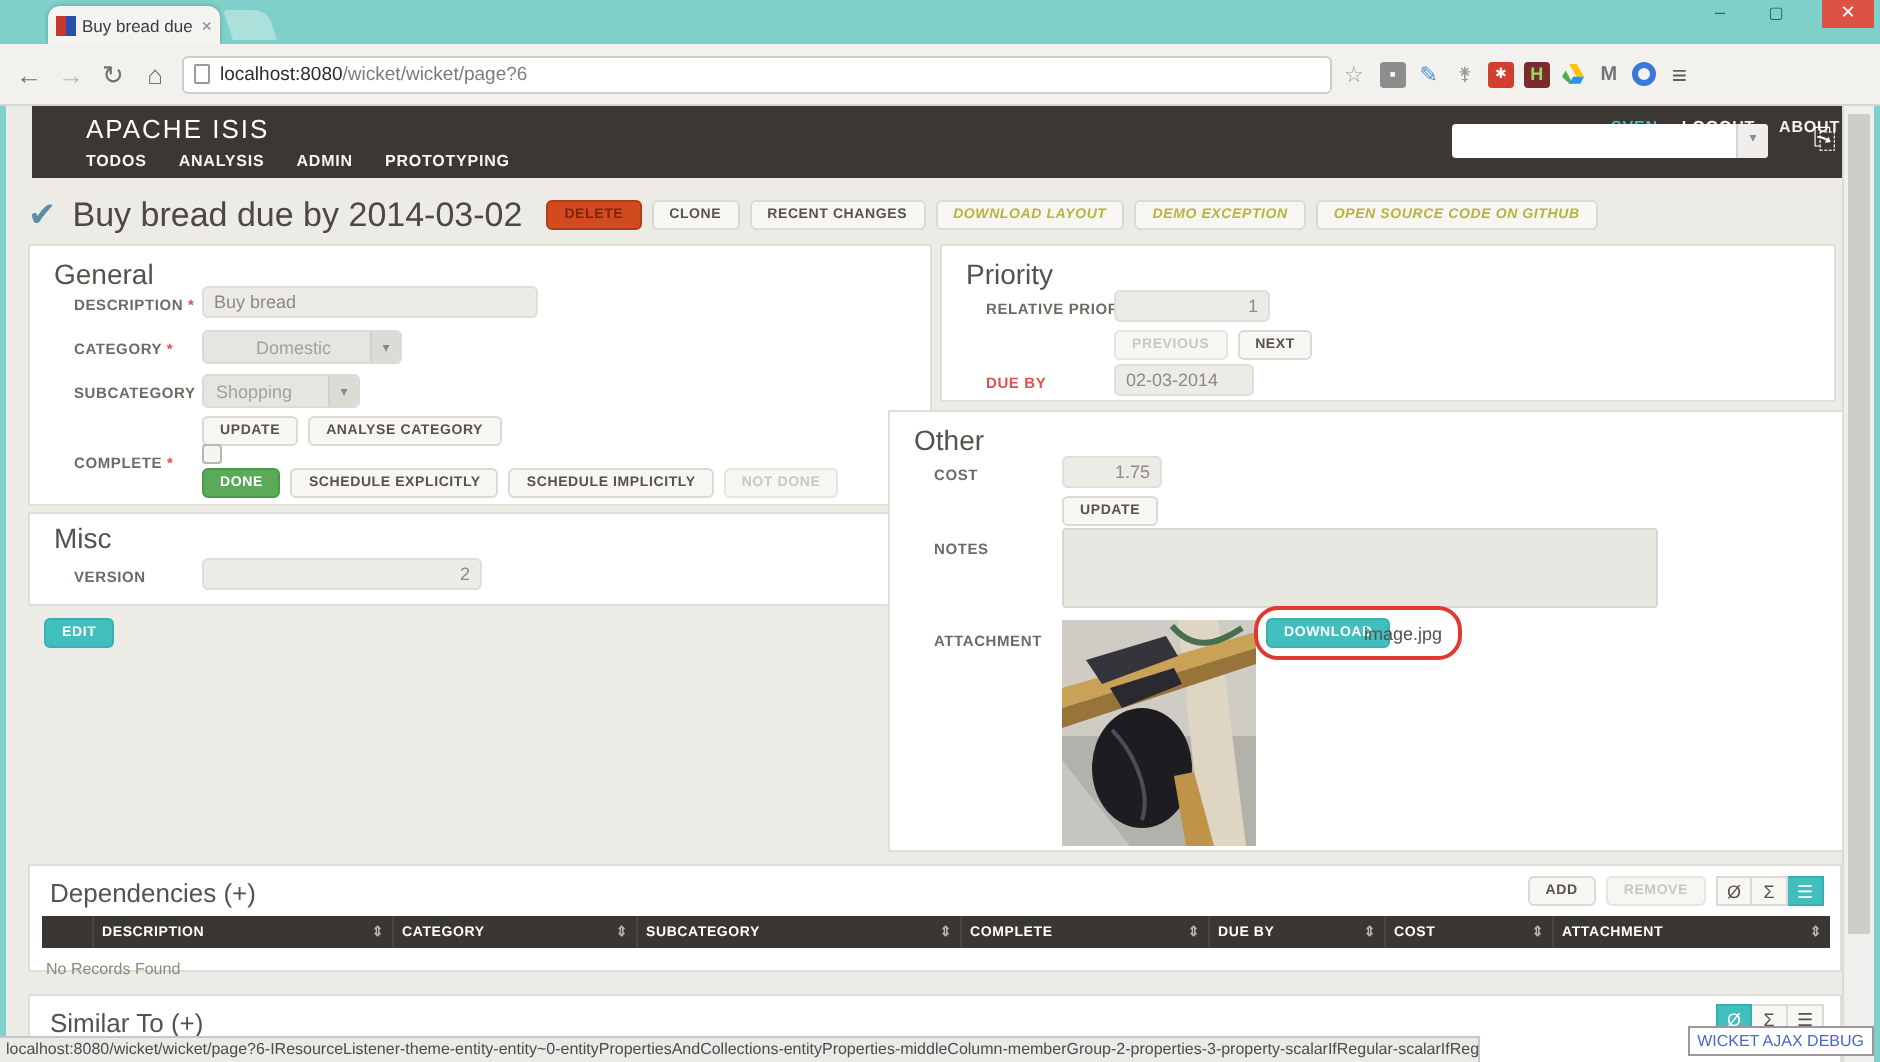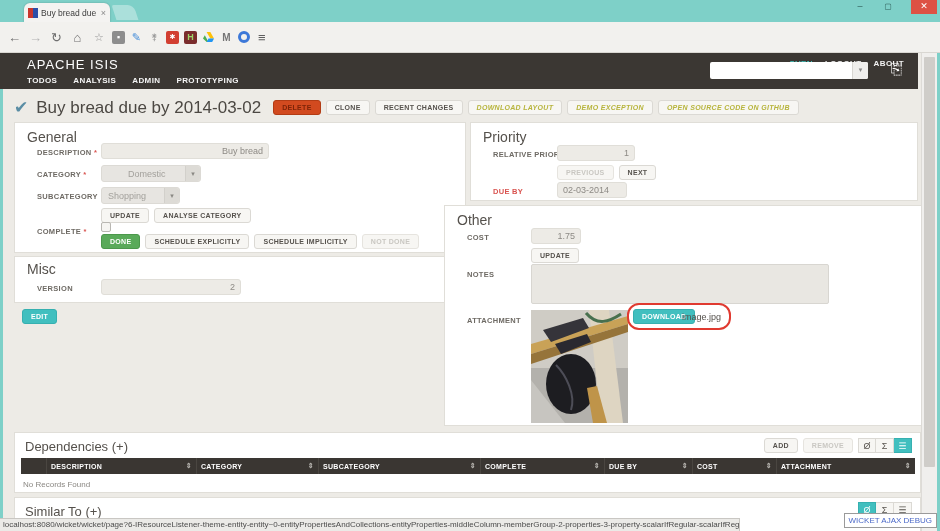--- a/index.html
+++ b/index.html
@@ -23,21 +23,21 @@
   .url-path { font-size:9.5px; color:#7c7c7c; }
   .staricon { font-size:11px; color:#9a9a9a; margin-left:6px; }
   .extrow { display:flex; align-items:center; gap:5px; margin-left:8px; }
   .ext { width:13px; height:13px; border-radius:2px; display:flex; align-items:center; justify-content:center; font-size:9px; }
   .menuicon { font-size:13px; color:#5f5f5f; margin-left:8px; }
 
   
   .edge { position:absolute; top:53px; bottom:0; width:3px; background:#7ed0c8; }
 
   
-  .apphdr { position:absolute; left:0; top:53px; width:918px; height:36px; background:#3b3733; }
+  .apphdr { position:absolute; left:16px; top:53px; width:918px; height:36px; background:#3b3733; }
   .brand { position:absolute; left:27px; top:4px; color:#fdfdfd; font-size:13px; letter-spacing:1px; }
   .hdr-links { position:absolute; right:14px; top:6px; display:flex; gap:12px; font-size:8px; font-weight:bold; letter-spacing:.4px; }
   .hdr-links .user { color:#3fc0ba; }
   .hdr-links .lnk { color:#f2f2f2; }
   .appmenu { position:absolute; left:27px; top:23px; display:flex; gap:16px; }
   .appmenu span { color:#f5f5f5; font-size:8px; font-weight:bold; letter-spacing:.4px; }
   .hdr-select { position:absolute; right:50px; top:9px; width:158px; height:17px; background:#fff; border-radius:2px; display:flex; }
   .hdr-select .arrowbox { margin-left:auto; width:16px; height:100%; background:#efeeec; border-left:1px solid #d8d6d2; border-radius:0 2px 2px 0; font-size:7px; color:#8a8a8a; text-align:center; line-height:16px; }
   .copyicon { position:absolute; right:16px; top:8px; color:#fff; font-size:14px; }
 
@@ -107,20 +107,25 @@
     <div class="win-btn" style="right:68px;">–</div>
     <div class="win-btn" style="right:40px; font-size:8px;">▢</div>
     <div class="win-btn close" style="right:3px;">✕</div>
   </div>
 
   <div class="toolbar">
     <span class="navicon" style="margin-left:4px;">←</span>
     <span class="navicon" style="color:#b5b5b5;">→</span>
     <span class="navicon">↻</span>
     <span class="navicon">⌂</span>
+    <div class="addressbar">
+      <span class="pageicon"></span>
+      <span class="url-host">localhost:8080</span>
+      <span class="url-path">/wicket/wicket/page?6</span>
+    </div>
     <span class="staricon">☆</span>
     <div class="extrow">
       <span class="ext" style="background:#8d8d8d; color:#fff;">▪</span>
       <span class="ext" style="color:#4a90d9; font-size:11px;">✎</span>
       <span class="ext" style="color:#9a9a9a;">⚵</span>
       <span class="ext" style="background:#d23f31; color:#fff; font-size:7px;">✱</span>
       <span class="ext" style="background:#7a2c2c; color:#9fd468; font-weight:bold;">H</span>
       <span class="ext">
           <svg width="11" height="10" viewBox="0 0 11 10">
             <polygon points="3.6,0 7.3,0 11,6.4 7.3,6.4" fill="#ffc107"></polygon>
@@ -165,21 +170,21 @@
       <span class="btn">RECENT CHANGES</span>
       <span class="btn proto">DOWNLOAD LAYOUT</span>
       <span class="btn proto">DEMO EXCEPTION</span>
       <span class="btn proto">OPEN SOURCE CODE ON GITHUB</span>
     </div>
   </div>
 
   <div class="panel" style="left:14px; top:122px; width:452px; height:131px;">
     <div class="phead">General</div>
     <span class="lbl" style="left:12px; top:25px;"><span>DESCRIPTION</span> <span class="req">*</span></span>
-    <input class="field" style="left: 86px; top: 20px; width: 168px; text-align: right;" readonly="" value="Buy bread">
+    <input class="field" style="left: 86px; top: 20px; width: 168px;" readonly="" value="Buy bread">
     <span class="lbl" style="left:12px; top:47px;"><span>CATEGORY</span> <span class="req">*</span></span>
     <div class="selectbox" style="left:86px; top:42px; width:100px;padding-left:20px;">
       <span class="sval">Domestic</span>
       <span class="sarrow">▾</span>
     </div>
     <span class="lbl" style="left:12px; top:69px;">SUBCATEGORY</span>
     <div class="selectbox" style="left:86px; top:64px; width:79px;">
       <span class="sval">Shopping</span>
       <span class="sarrow">▾</span>
     </div>
@@ -237,21 +242,21 @@
       <path d="M55,3 C66,16 78,12 90,4" stroke="#48704e" stroke-width="3" fill="none"></path>
       <ellipse cx="40" cy="74" rx="25" ry="30" fill="#1d1d21"></ellipse>
       <path d="M25,55 C35,65 45,85 40,100" stroke="#4d4d57" stroke-width="2" fill="none"></path>
       <polygon points="56,78 66,76 76,113 62,113" fill="#bf9449"></polygon>
     </svg>
     <span class="btn teal abs" style="left:188px; top:103px;">DOWNLOAD</span>
     <span class="abs" style="left:237px; top:106px; font-size:9px; color:#55514c;">image.jpg</span>
     <div class="annot" style="left:182px; top:97px; width:104px; height:27px;"></div>
   </div>
 
-  <div class="panel" style="left:14px; top:432px; width:907px; height:61px;">
+  <div class="panel" style="left:14px; top:432px; width:907px; height:54px;">
     <div class="phead" style="font-size:13px; left:10px;">Dependencies (+)</div>
     <div class="actionrow abs" style="right:8px; top:5px; align-items:center;">
       <span class="btn">ADD</span>
       <span class="btn disabled">REMOVE</span>
       <span class="icongroup">
         <span class="iconbtn">Ø</span>
         <span class="iconbtn">Σ</span>
         <span class="iconbtn tealon">☰</span>
       </span>
     </div>

